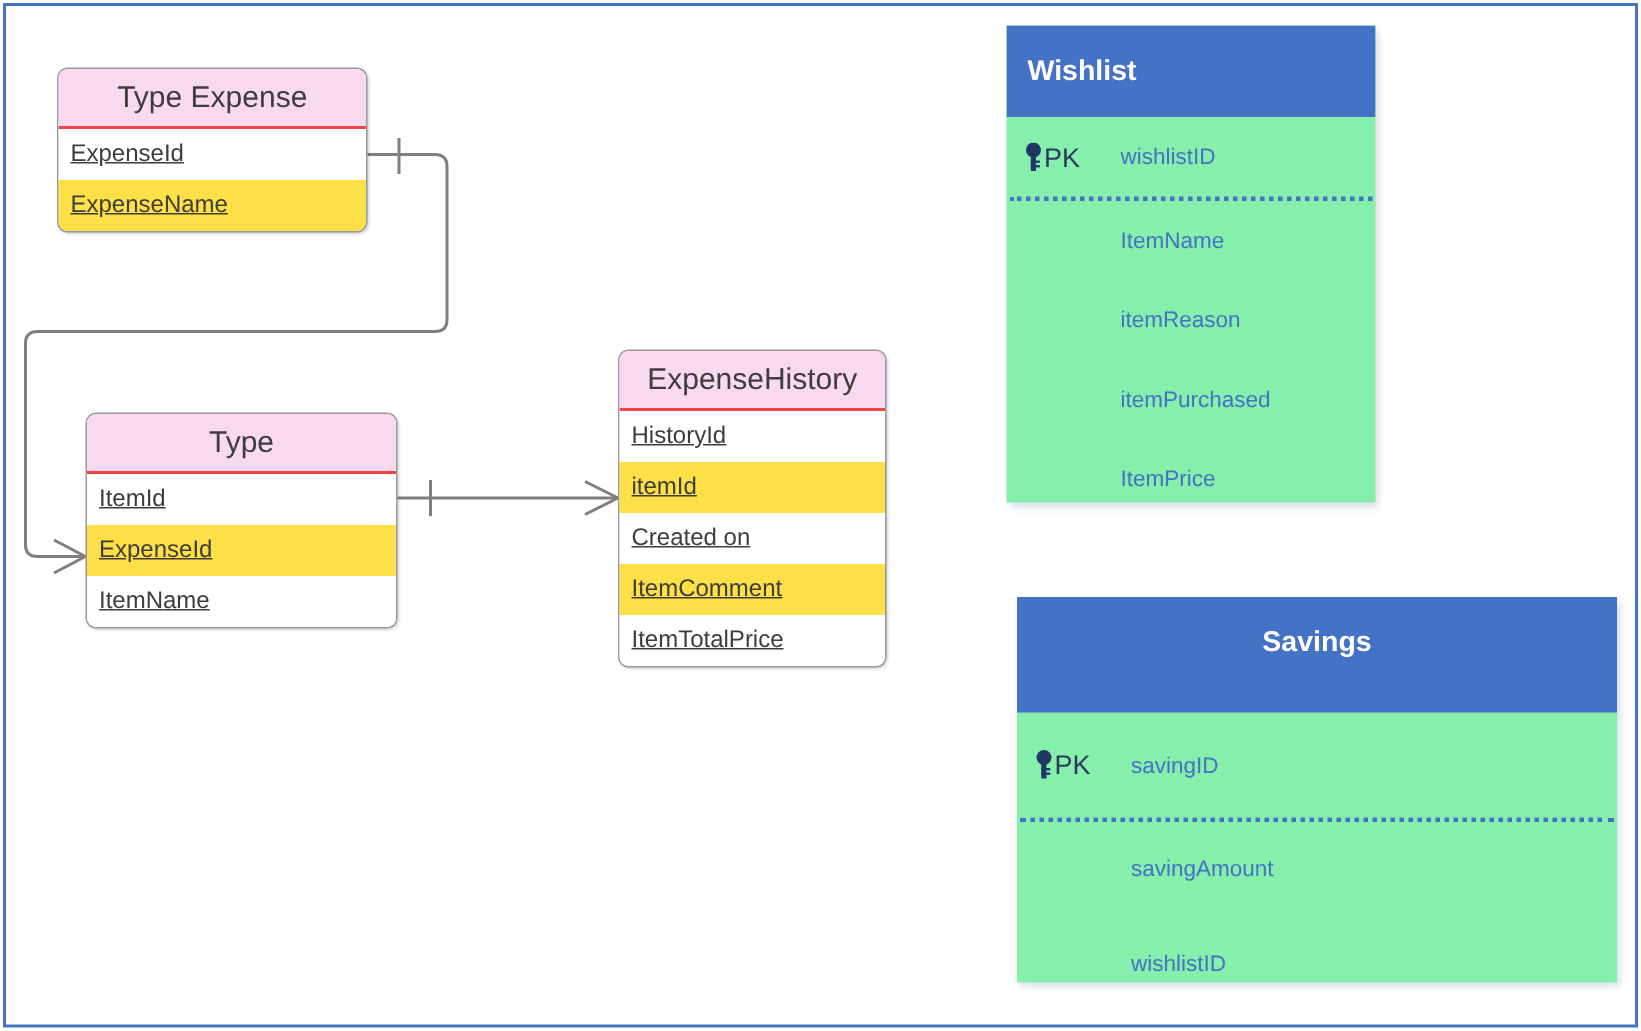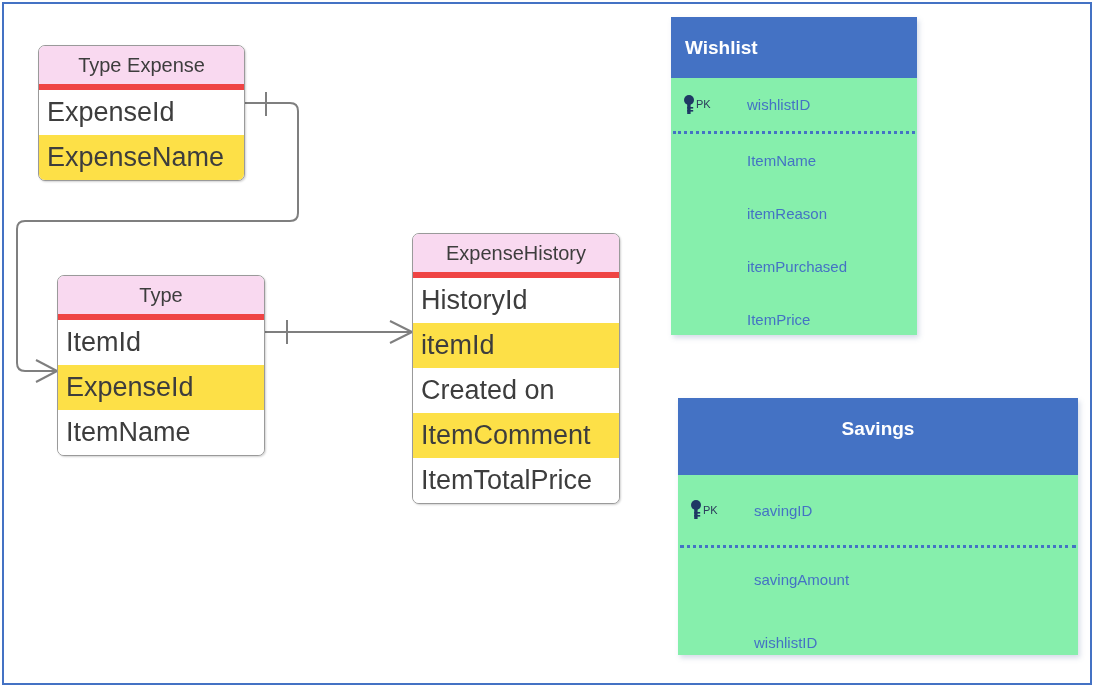--- a/index.html
+++ b/index.html
@@ -49,30 +49,31 @@
     overflow: hidden;
     box-shadow: 1px 1px 2px rgba(0,0,0,0.18);
   }
   .ent .ent-title {
     background: #f9d9f0;
     color: #3d3d3d;
     text-align: center;
     font-size: 20px;
     line-height: 1;
     padding: 9px 4px 9px 4px;
-    border-bottom: 6px solid #ef4444;
+    border-bottom: 2px solid #ef4444;
     white-space: nowrap;
   }
   .ent .ent-row {
     color: #3d3d3d;
-    font-size: 27px;
+    font-size: 16px;
     line-height: 1;
     padding: 9px 0 9px 8px;
     background: #ffffff;
     white-space: nowrap;
+    text-decoration: underline;
   }
   .ent .ent-row.alt {
     background: #fde047;
   }
 
   
   .bent {
     position: absolute;
     box-sizing: border-box;
     background: #86efac;
@@ -109,21 +110,21 @@
   }
   .bent .bent-row .pk-slot {
     width: 76px;
     flex: 0 0 76px;
     display: flex;
     align-items: center;
     padding-left: 12px;
     box-sizing: border-box;
   }
   .bent .bent-row .pk-label {
-    font-size: 11px;
+    font-size: 18px;
     color: #2b3a5c;
     font-weight: normal;
     margin-left: 1px;
   }
   .bent .bent-row .fld {
     flex: 1 1 auto;
   }
   .bent .bent-sep {
     height: 0;
     border-top: 3px dotted #4472c4;
@@ -172,21 +173,21 @@
     <div class="ent-row alt">ExpenseName</div>
   </div>
 
   <div class="ent" style="left:57px; top:275px; width:208px;">
     <div class="ent-title">Type</div>
     <div class="ent-row">ItemId</div>
     <div class="ent-row alt">ExpenseId</div>
     <div class="ent-row">ItemName</div>
   </div>
 
-  <div class="ent" style="left:412px; top:233px; width:208px;">
+  <div class="ent" style="left:412px; top:233px; width:179px;">
     <div class="ent-title">ExpenseHistory</div>
     <div class="ent-row">HistoryId</div>
     <div class="ent-row alt">itemId</div>
     <div class="ent-row">Created on</div>
     <div class="ent-row alt">ItemComment</div>
     <div class="ent-row">ItemTotalPrice</div>
   </div>
 
   <div class="bent" style="left:671px; top:17px; width:246px; height:318px;">
     <div class="bent-title left">Wishlist</div>

